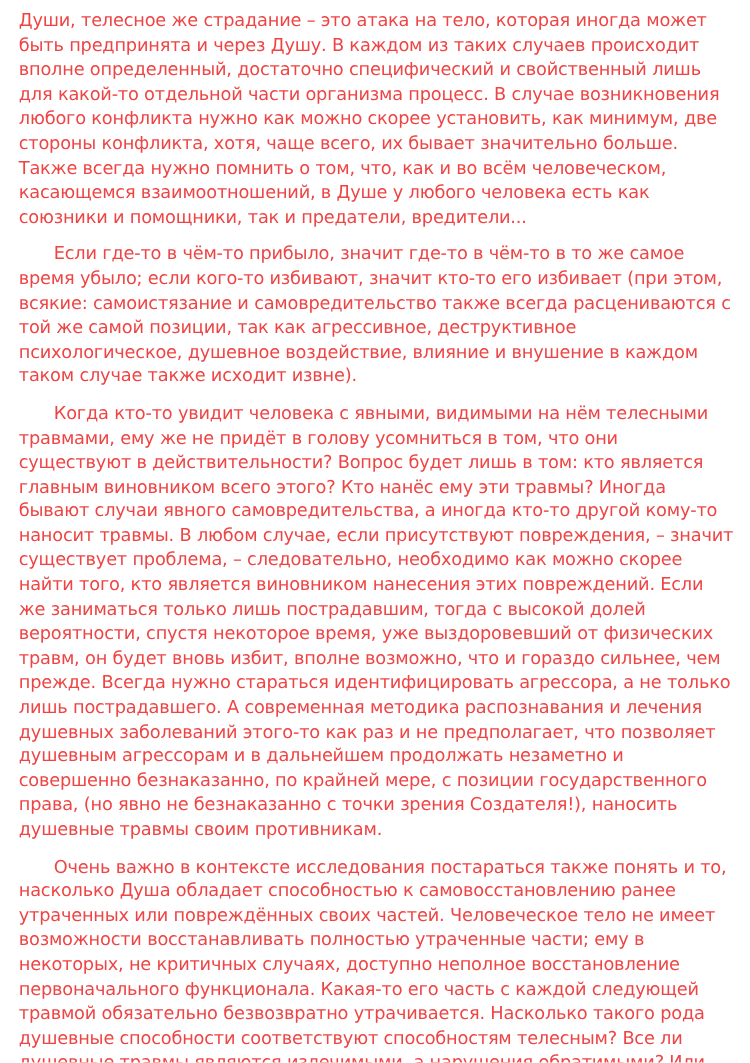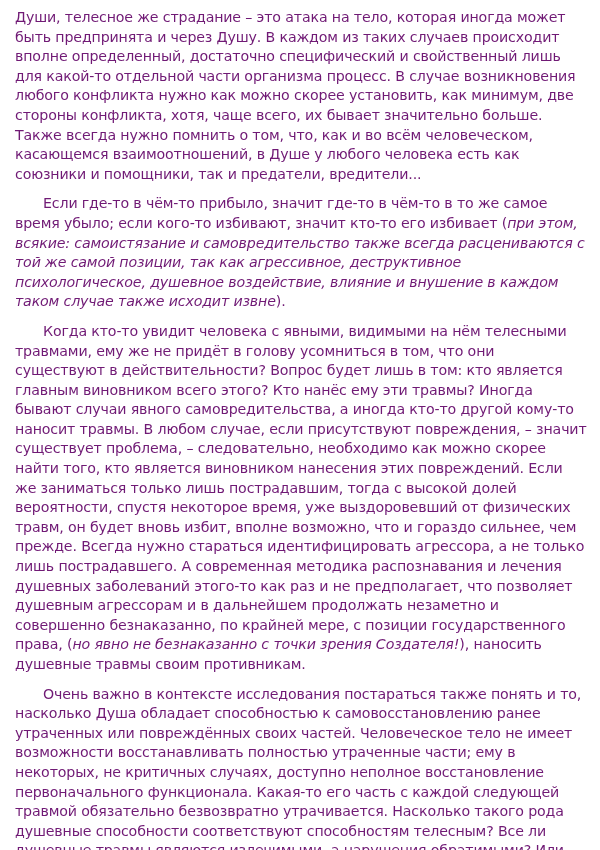--- a/index.html
+++ b/index.html
@@ -5,26 +5,26 @@
   html, body { margin: 0; padding: 0; background: #ffffff; }
   body { width: 600px; height: 850px; overflow: hidden; }
   .page {
     position: relative;
     width: 600px; height: 850px;
     box-sizing: border-box;
     padding: 8px 12px 0 15px;
     font-family: "DejaVu Sans", sans-serif;
     font-size: 14.2px;
     line-height: 19.6px;
-    color: #701a75;
+    color: #ef4444;
     letter-spacing: -0.15px;
   }
   .para { margin: 0 0 10px 0; text-align: left; }
   .para.indent { text-indent: 28px; }
-  .it { font-style: italic; }
+  .it { }
 </style>
 </head>
 <body>
 
 <div class="page">
   <p class="para"><span>Души, телесное же страдание – это атака на тело, которая иногда может быть предпринята и через Душу. В каждом из таких случаев происходит вполне определенный, достаточно специфический и свойственный лишь для какой-то отдельной части организма процесс. В случае возникновения любого конфликта нужно как можно скорее установить, как минимум, две стороны конфликта, хотя, чаще всего, их бывает значительно больше. Также всегда нужно помнить о том, что, как и во всём человеческом, касающемся взаимоотношений, в Душе у любого человека есть как союзники и помощники, так и предатели, вредители...</span></p>
 
   <p class="para indent"><span>Если где-то в чём-то прибыло, значит где-то в чём-то в то же самое время убыло; если кого-то избивают, значит кто-то его избивает (</span><span class="it">при этом, всякие: самоистязание и самовредительство также всегда расцениваются с той же самой позиции, так как агрессивное, деструктивное психологическое, душевное воздействие, влияние и внушение в каждом таком случае также исходит извне</span><span>).</span></p>
 
   <p class="para indent"><span>Когда кто-то увидит человека с явными, видимыми на нём телесными травмами, ему же не придёт в голову усомниться в том, что они существуют в действительности? Вопрос будет лишь в том: кто является главным виновником всего этого? Кто нанёс ему эти травмы? Иногда бывают случаи явного самовредительства, а иногда кто-то другой кому-то наносит травмы. В любом случае, если присутствуют повреждения, – значит существует проблема, – следовательно, необходимо как можно скорее найти того, кто является виновником нанесения этих повреждений. Если же заниматься только лишь пострадавшим, тогда с высокой долей вероятности, спустя некоторое время, уже выздоровевший от физических травм, он будет вновь избит, вполне возможно, что и гораздо сильнее, чем прежде. Всегда нужно стараться идентифицировать агрессора, а не только лишь пострадавшего. А современная методика распознавания и лечения душевных заболеваний этого-то как раз и не предполагает, что позволяет душевным агрессорам и в дальнейшем продолжать незаметно и совершенно безнаказанно, по крайней мере, с позиции государственного права, (</span><span class="it">но явно не безнаказанно с точки зрения Создателя!</span><span>), наносить душевные травмы своим противникам.</span></p>

